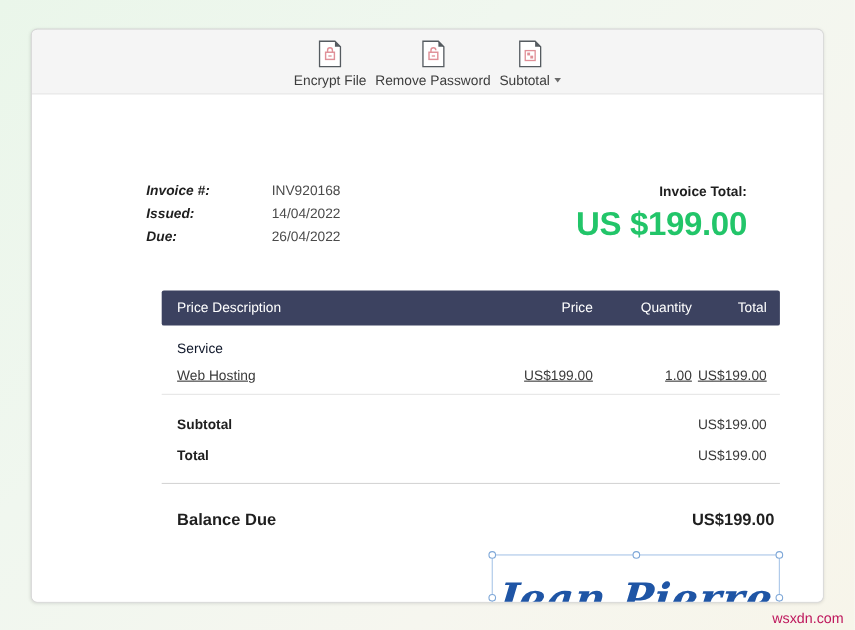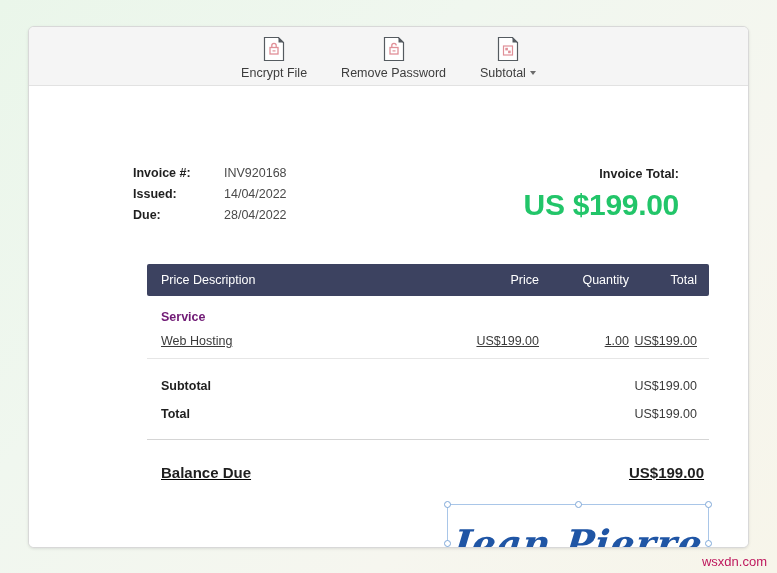--- a/index.html
+++ b/index.html
@@ -38,21 +38,20 @@
   }
 
   
   #toolbar {
     height: 59px;
     background: #f5f5f5;
     border-bottom: 1px solid #e2e2e2;
     display: flex;
     align-items: center;
     justify-content: center;
-    gap: 26px;
     box-sizing: border-box;
     padding-top: 2px;
   }
   .tool-btn {
     display: flex;
     flex-direction: column;
     align-items: center;
     justify-content: flex-start;
     cursor: pointer;
     padding: 2px 4px 0 4px;
@@ -100,23 +99,25 @@
   #meta-left {
     display: grid;
     grid-template-columns: 91px auto;
     row-gap: 7px;
     font-size: 12.5px;
     color: #2d2d2d;
   }
   .meta-label {
     font-weight: bold;
     color: #1f1f1f;
+    font-style: italic;
   }
   .meta-value {
     color: #4a4a4a;
+    margin-left: 23px;
   }
   #meta-right {
     text-align: right;
   }
   #invoice-total-label {
     font-size: 12.5px;
     font-weight: bold;
     color: #1f1f1f;
     line-height: 16px;
   }
@@ -145,22 +146,22 @@
     align-items: center;
     border-radius: 2px;
   }
   .col-desc   { width: 292px; padding-left: 14px; box-sizing: border-box; }
   .col-price  { width: 100px; text-align: right; }
   .col-qty    { width: 90px;  text-align: right; }
   .col-total  { width: 80px;  text-align: right; padding-right: 12px; box-sizing: border-box; }
 
   .group-title {
     font-size: 12.5px;
-    font-weight: bold;
-    color: #701a75;
+    font-weight: normal;
+    color: #0f172a;
     padding: 14px 0 0 14px;
   }
   .item-row {
     display: flex;
     align-items: center;
     font-size: 12.5px;
     color: #3a3a3a;
     height: 34px;
     border-bottom: 1px solid #e6e6e6;
     text-decoration: underline;
@@ -191,21 +192,20 @@
   #sum-divider {
     border-bottom: 1px solid #d5d5d5;
     margin-top: 11px;
   }
 
   #balance-row {
     display: flex;
     align-items: center;
     height: 32px;
     margin-top: 16px;
-    text-decoration: underline;
   }
   #balance-label {
     width: 482px;
     padding-left: 14px;
     box-sizing: border-box;
     font-size: 15px;
     font-weight: bold;
     color: #1f1f1f;
   }
   #balance-value {
@@ -317,21 +317,21 @@
 
   <div id="invoice-body">
 
     <div id="meta-row">
       <div id="meta-left">
         <div class="meta-label">Invoice #:</div>
         <div class="meta-value">INV920168</div>
         <div class="meta-label">Issued:</div>
         <div class="meta-value">14/04/2022</div>
         <div class="meta-label">Due:</div>
-        <div class="meta-value">28/04/2022</div>
+        <div class="meta-value">26/04/2022</div>
       </div>
       <div id="meta-right">
         <div id="invoice-total-label">Invoice Total:</div>
         <div id="invoice-total-amount">US $199.00</div>
       </div>
     </div>
 
     <div id="items-table">
 
       <div id="table-head">

